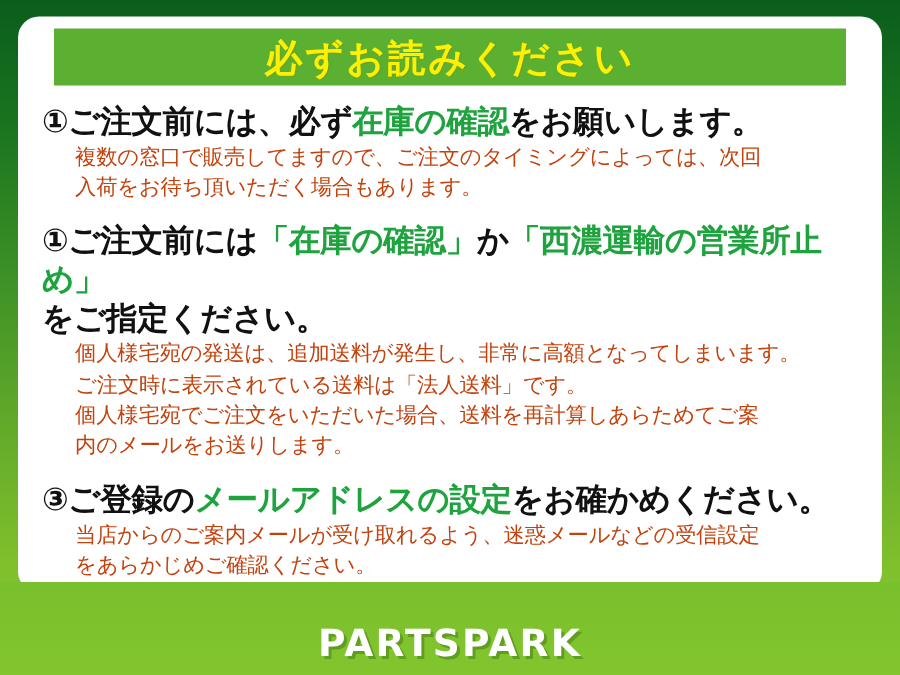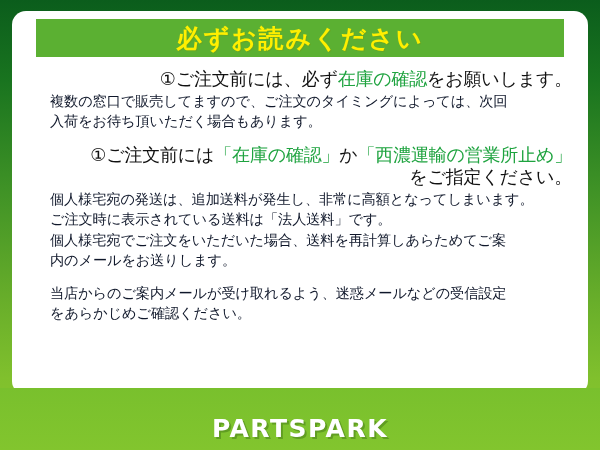--- a/index.html
+++ b/index.html
@@ -86,35 +86,34 @@
   }
 
   
   .sections {
     padding: 5px 2px 0 2px;
   }
   .section {
     margin-bottom: 3px;
   }
   .section-heading {
-    font-size: 18px;
-    font-weight: normal;
+    font-size: 21px;
+    font-weight: bold;
     color: #111111;
     line-height: 1.24;
     letter-spacing: -0.2px;
     margin: 0 0 1px 0;
     white-space: pre-wrap;
-    text-align: right;
   }
   .hl {
     color: #1ea33f;
   }
   .section-body {
     font-size: 14.2px;
-    color: #0f172a;
+    color: #c2410c;
     line-height: 1.42;
     margin: 0 0 0 22px;
     letter-spacing: -0.1px;
     white-space: pre-wrap;
   }
 
   .sec1 { margin-top: 6px; }
   .sec2 { margin-top: 12px; }
   .sec3 { margin-top: 13px; }
 </style>
@@ -140,20 +139,21 @@
       <div class="section sec2">
         <p class="section-heading"><span>①ご注文前には</span><span class="hl">「在庫の確認」</span><span>か</span><span class="hl">「西濃運輸の営業所止め」</span><span>
 をご指定ください。</span></p>
         <p class="section-body">個人様宅宛の発送は、追加送料が発生し、非常に高額となってしまいます。
 ご注文時に表示されている送料は「法人送料」です。
 個人様宅宛でご注文をいただいた場合、送料を再計算しあらためてご案
 内のメールをお送りします。</p>
       </div>
 
       <div class="section sec3">
+        <p class="section-heading"><span>③ご登録の</span><span class="hl">メールアドレスの設定</span><span>をお確かめください。</span></p>
         <p class="section-body">当店からのご案内メールが受け取れるよう、迷惑メールなどの受信設定
 をあらかじめご確認ください。</p>
       </div>
 
     </div>
   </div>
 
   <div class="footer-strip"></div>
   <div class="brand">PARTSPARK</div>
 

